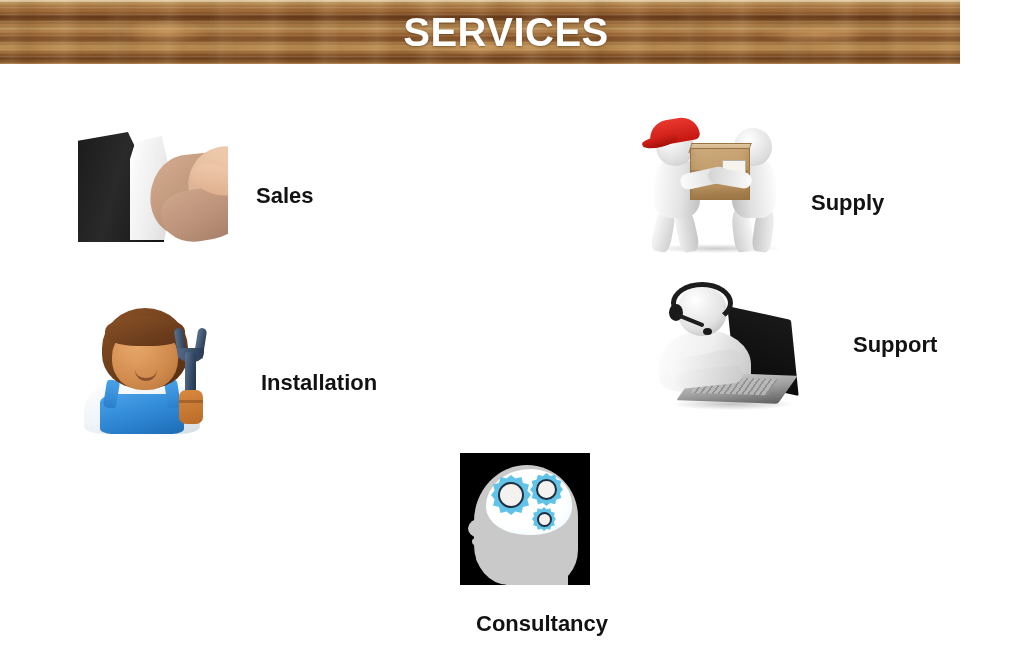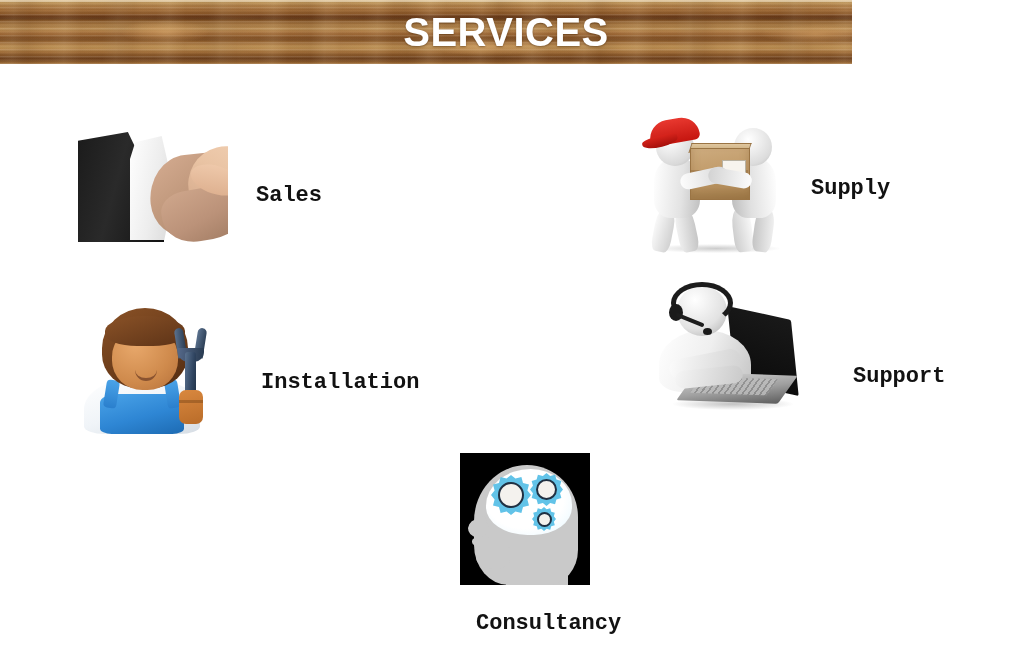--- a/index.html
+++ b/index.html
@@ -14,21 +14,21 @@
     font-family: "Liberation Sans", sans-serif;
     overflow: hidden;
     position: relative;
   }
 
   
   .banner {
     position: absolute;
     left: 0;
     top: 0;
-    width: 852px;
+    width: 960px;
     height: 64px;
     overflow: hidden;
   }
   .banner-wood {
     position: absolute;
     inset: 0;
     background-color: #a9743e;
     background-image:
       repeating-linear-gradient(
         to bottom,
@@ -129,21 +129,21 @@
   }
   .item-figure {
     position: absolute;
   }
   .item-label {
     position: absolute;
     color: #121212;
     font-weight: bold;
     font-size: 22px;
     white-space: nowrap;
-    font-family: Liberation Mono, monospace;
+    font-family: Liberation Sans, sans-serif;
   }
 
   
   #fig-sales { left: 78px; top: 126px; width: 150px; height: 118px; }
   .hs-wrap { position: absolute; inset: 0; overflow: hidden; }
   .hs-sleeve {
     position: absolute;
     left: 0px; top: 6px;
     width: 86px; height: 110px;
     background: linear-gradient(105deg, #1b1b1b 0%, #2a2a2a 45%, #111 100%);
@@ -539,23 +539,23 @@
   }
   #gear1 { left: 31px; top: 22px; width: 40px; height: 40px; }
   #gear1 .gear-hub { left: 7px; top: 7px; width: 22px; height: 22px; }
   #gear2 { left: 70px; top: 20px; width: 33px; height: 33px; }
   #gear2 .gear-hub { left: 6px; top: 6px; width: 17px; height: 17px; }
   #gear3 { left: 72px; top: 54px; width: 24px; height: 24px; }
   #gear3 .gear-hub { left: 5px; top: 5px; width: 11px; height: 11px; }
 
   
   #lbl-sales      { left: 256px; top: 183px; }
-  #lbl-supply     { left: 811px; top: 176px; }
+  #lbl-supply     { left: 811px; top: 190px; }
   #lbl-install    { left: 261px; top: 370px; }
-  #lbl-support    { left: 853px; top: 364px; }
+  #lbl-support    { left: 853px; top: 332px; }
   #lbl-consult    { left: 476px; top: 611px; }
 </style>
 </head>
 <body>
 
 <div class="banner">
   <div class="banner-wood"></div>
   <div class="banner-grain-a"></div>
   <div class="banner-grain-b"></div>
   <div class="banner-knot"></div>

